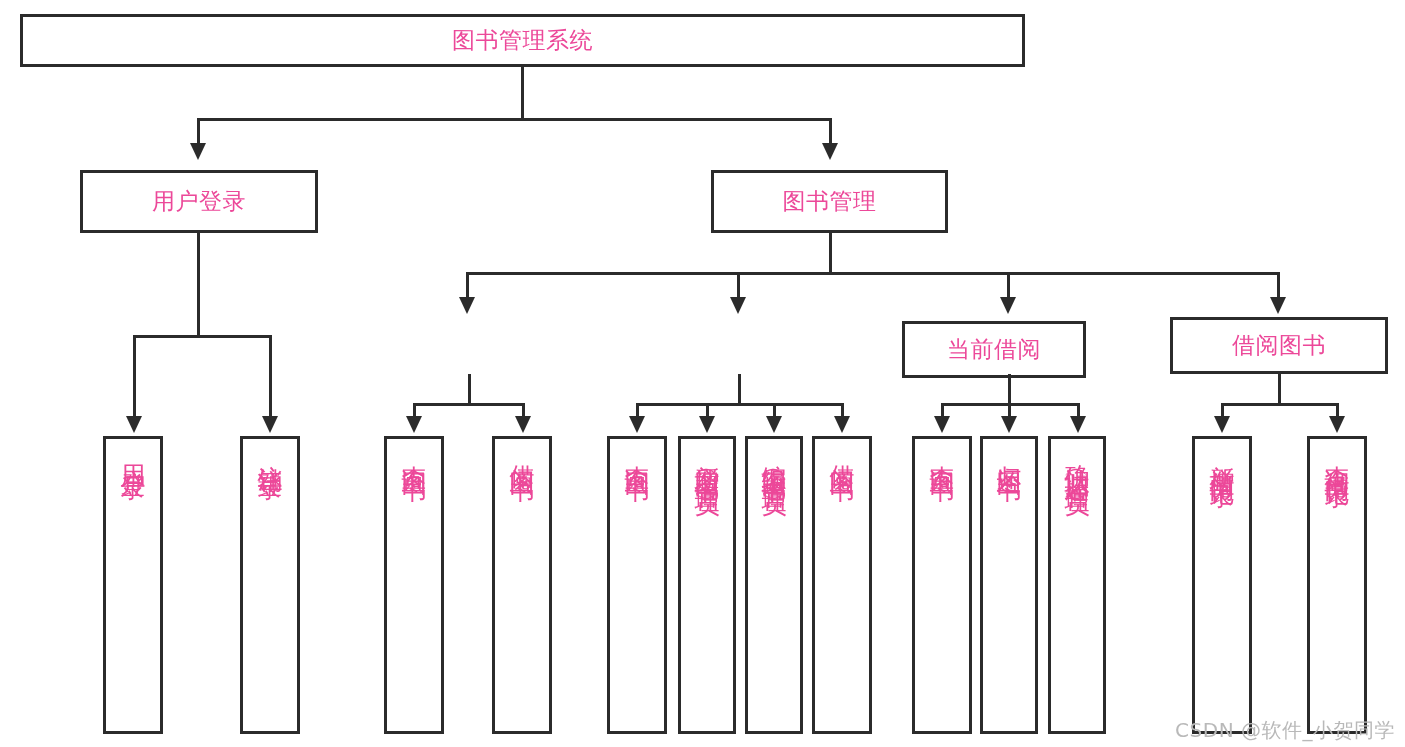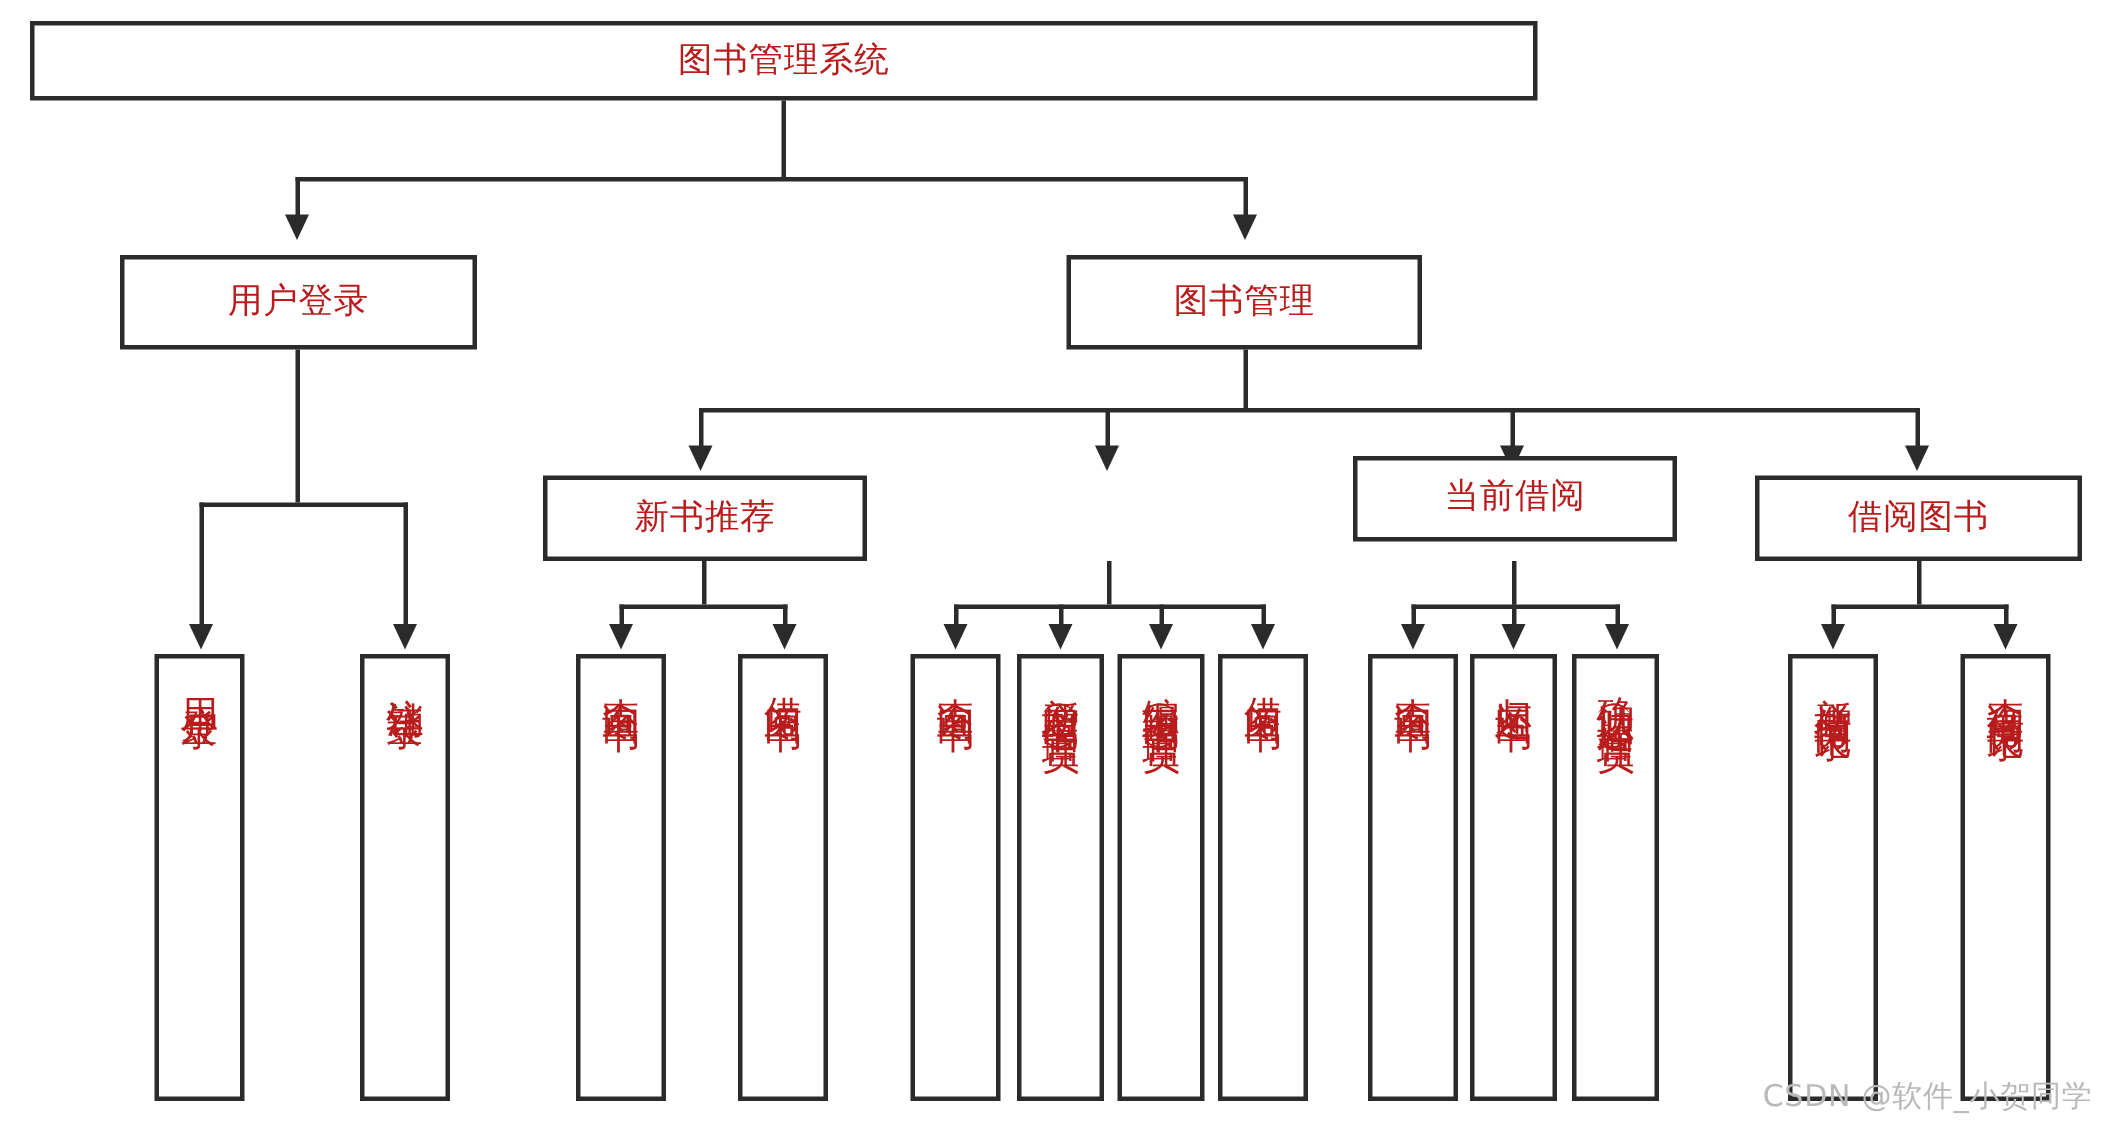--- a/index.html
+++ b/index.html
@@ -22,21 +22,21 @@
   
   .node {
     position: absolute;
     box-sizing: border-box;
     background: #ffffff;
     border: 3px solid #2b2b2b;
     display: flex;
     align-items: center;
     justify-content: center;
     text-align: center;
-    color: #b91c1c;
+    color: #ec4899;
   }
   .node .label {
     display: block;
     line-height: 1.14;
     letter-spacing: 0.5px;
   }
   
   .node.horiz .label {
     font-size: 23px;
     white-space: nowrap;
@@ -115,24 +115,21 @@
   <div class="line hline" style="left:466px; top:272px; width:814px;"></div>
   <div class="line vline" style="left:466px; top:272px; height:27px;"></div>
   <div class="line vline" style="left:737px; top:272px; height:27px;"></div>
   <div class="line vline" style="left:1007px; top:272px; height:27px;"></div>
   <div class="line vline" style="left:1277px; top:272px; height:27px;"></div>
   <div class="arrow" style="left:459px; top:297px;"></div>
   <div class="arrow" style="left:730px; top:297px;"></div>
   <div class="arrow" style="left:1000px; top:297px;"></div>
   <div class="arrow" style="left:1270px; top:297px;"></div>
 
-  <div class="node horiz" style="left:362px; top:317px; width:216px; height:57px;">
-    <span class="label">新书推荐</span>
-  </div>
-  <div class="node horiz" style="left:902px; top:304px; width:216px; height:57px;font-family:Liberation Mono, monospace;">
+  <div class="node horiz" style="left:902px; top:321px; width:184px; height:57px;">
     <span class="label">当前借阅</span>
   </div>
   <div class="node horiz" style="left:1170px; top:317px; width:218px; height:57px;">
     <span class="label">借阅图书</span>
   </div>
 
   <div class="line vline" style="left:468px; top:374px; height:29px;"></div>
   <div class="line hline" style="left:413px; top:403px; width:112px;"></div>
   <div class="line vline" style="left:413px; top:403px; height:15px;"></div>
   <div class="line vline" style="left:522px; top:403px; height:15px;"></div>

